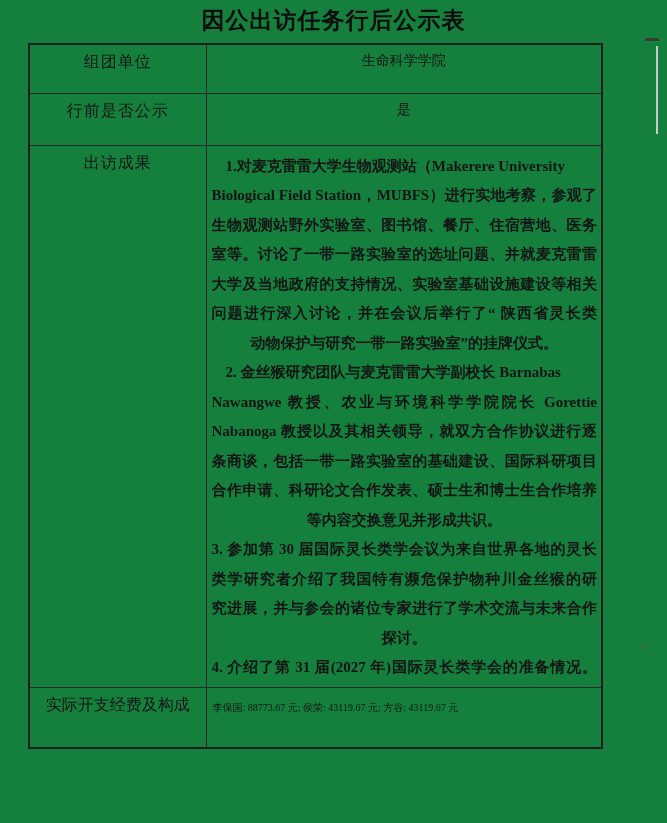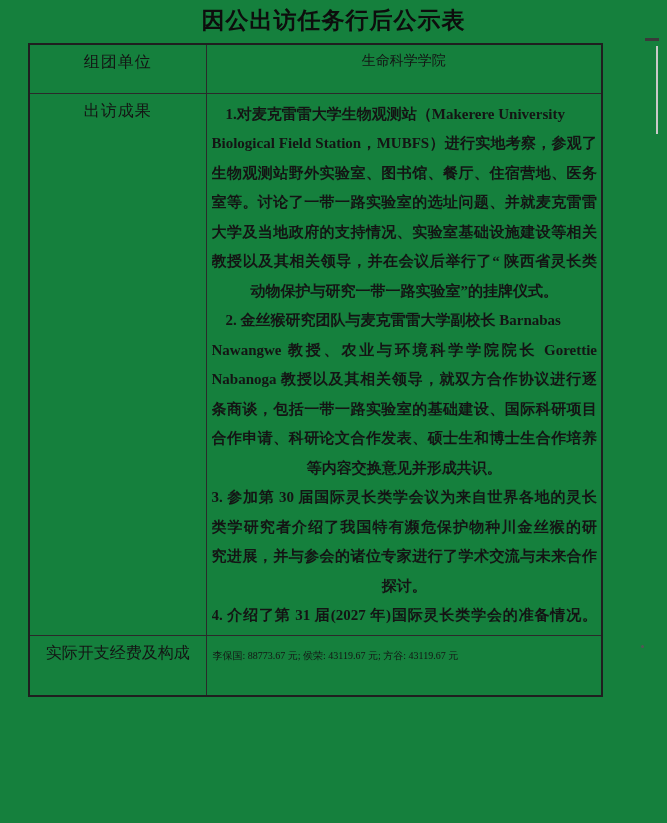--- a/index.html
+++ b/index.html
@@ -99,30 +99,34 @@
       <col style="width:177px">
       <col style="width:396px">
     </colgroup>
 
     <tbody>
         <tr class="r1">
       <td class="label-cell">组团单位</td>
       <td class="value-center">生命科学学院</td>
     </tr>
 
+    <tr class="r2">
+      <td class="label-cell">行前是否公示</td>
+      <td class="value-center">是</td>
+    </tr>
 
     <tr class="r3">
       <td class="label-cell">出访成果</td>
       <td class="content-cell">
             <div class="content-line indent">1.对麦克雷雷大学生物观测站（Makerere University</div>
             <div class="content-line justify">Biological Field Station，MUBFS）进行实地考察，参观了</div>
             <div class="content-line justify">生物观测站野外实验室、图书馆、餐厅、住宿营地、医务</div>
             <div class="content-line justify">室等。讨论了一带一路实验室的选址问题、并就麦克雷雷</div>
             <div class="content-line justify">大学及当地政府的支持情况、实验室基础设施建设等相关</div>
-            <div class="content-line justify">教授以及其相关领导，并在会议后举行了“ 陕西省灵长类</div>
+            <div class="content-line justify">问题进行深入讨论，并在会议后举行了“ 陕西省灵长类</div>
             <div class="content-line center">动物保护与研究一带一路实验室”的挂牌仪式。</div>
             <div class="content-line indent">2. 金丝猴研究团队与麦克雷雷大学副校长 Barnabas</div>
             <div class="content-line justify">Nawangwe 教授、农业与环境科学学院院长 Gorettie</div>
             <div class="content-line justify">Nabanoga 教授以及其相关领导，就双方合作协议进行逐</div>
             <div class="content-line justify">条商谈，包括一带一路实验室的基础建设、国际科研项目</div>
             <div class="content-line justify">合作申请、科研论文合作发表、硕士生和博士生合作培养</div>
             <div class="content-line center">等内容交换意见并形成共识。</div>
             <div class="content-line justify">3. 参加第 30 届国际灵长类学会议为来自世界各地的灵长</div>
             <div class="content-line justify">类学研究者介绍了我国特有濒危保护物种川金丝猴的研</div>
             <div class="content-line justify">究进展，并与参会的诸位专家进行了学术交流与未来合作</div>

